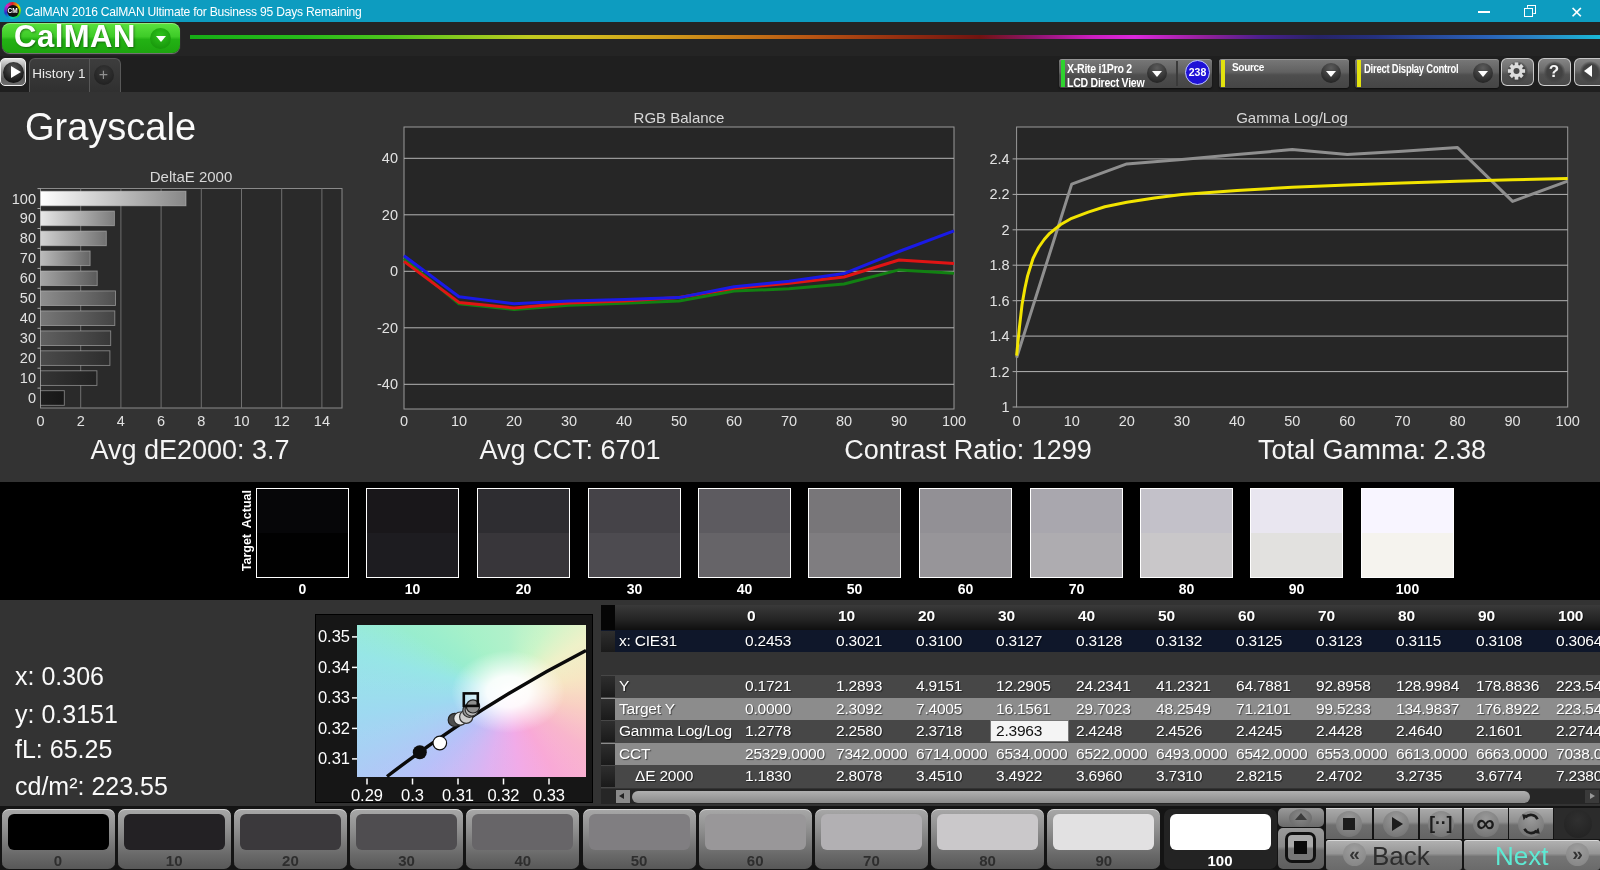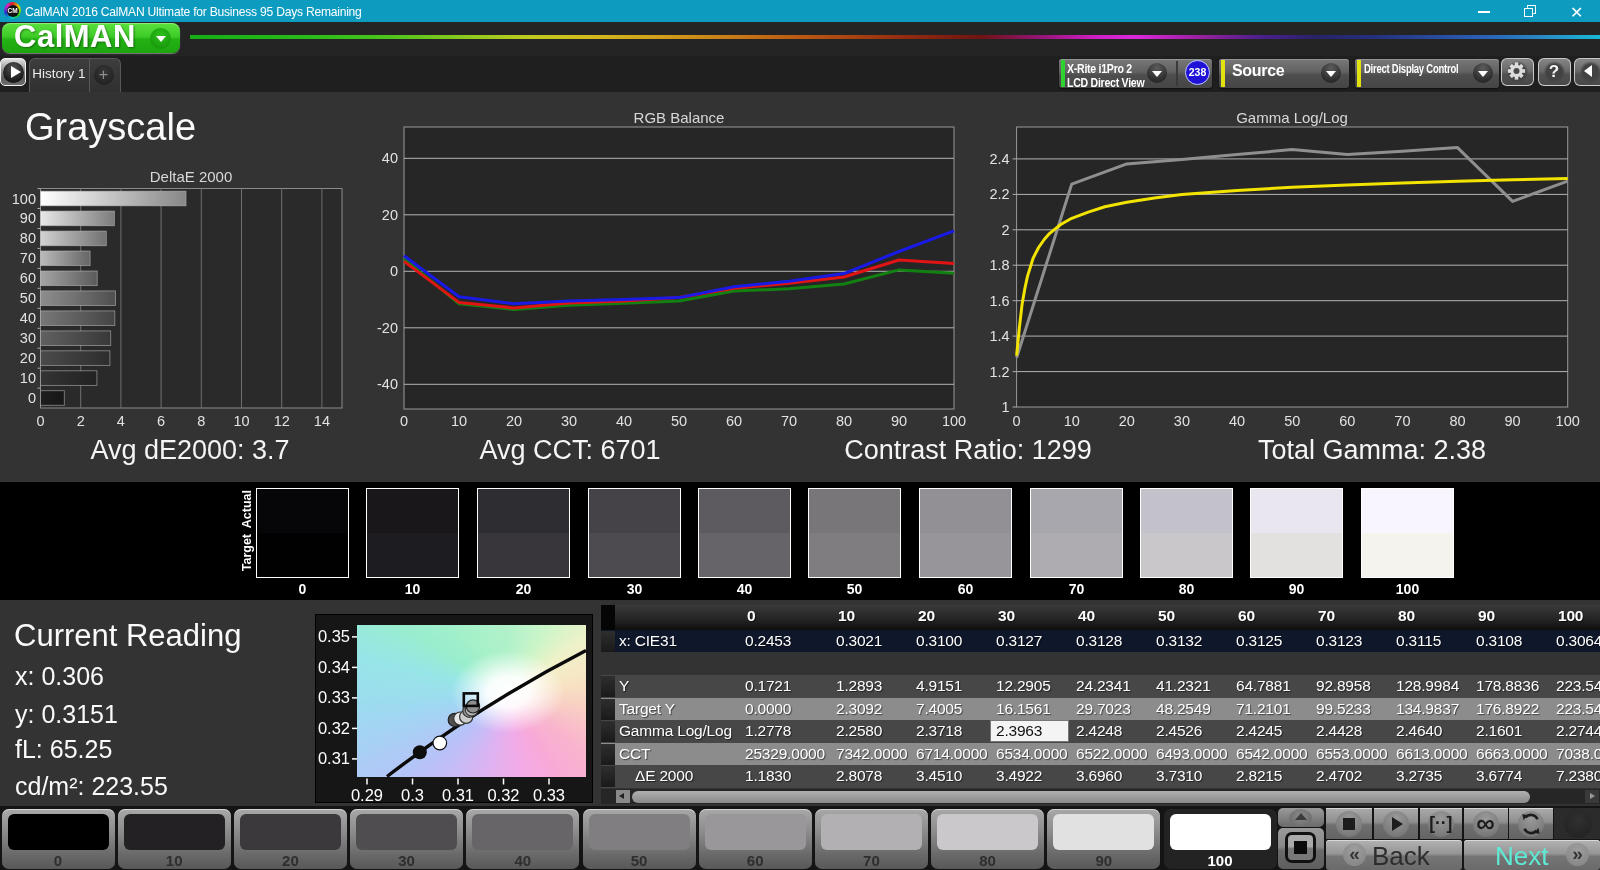--- a/index.html
+++ b/index.html
@@ -55,21 +55,21 @@
   background:radial-gradient(circle at 50% 25%,#5c5c5c,#262626 80%); }
 .dd .arr:after { content:""; position:absolute; left:4.5px; top:8px; border-left:5.5px solid transparent; border-right:5.5px solid transparent; border-top:6px solid #fff; }
 #dd-meter { left:1059px; width:153px; }
 #dd-meter .l1 { left:8px; top:3.5px; font-size:12px; transform:scaleX(0.88); transform-origin:0 50%; }
 #dd-meter .l2 { left:8px; top:17px; font-size:12px; transform:scaleX(0.88); transform-origin:0 50%; }
 #dd-meter .arr { left:88px; top:4.5px; }
 #dd-meter .div { position:absolute; left:117px; top:2px; width:2px; height:25px; background:#3a3a3a; }
 #badge { position:absolute; left:1185px; top:3.5px; width:25px; height:25px; border-radius:50%; background:#1f12d6;
   border:1.5px solid #c0c8ff; color:#fff; font-size:10.5px; font-weight:bold; text-align:center; line-height:22px; }
 #dd-source { left:1219px; width:130px; }
-#dd-source .l1 { left:13px; top:3.5px; font-size:16px; }
+#dd-source .l1 { left:13px; top:3.5px; font-size:10px; }
 #dd-source .arr { left:102px; top:4.5px; }
 #dd-ddc { left:1355px; width:144px; }
 #dd-ddc .l1 { left:9px; top:3.5px; font-size:12px; transform:scaleX(0.79); transform-origin:0 50%; }
 #dd-ddc .arr { left:118px; top:4.5px; }
 .sqbtn { position:absolute; top:2px; width:32.5px; height:27.5px; border-radius:6px;
   border:1.5px solid rgba(220,220,220,0.85);
   background:radial-gradient(circle 11px at 50% 50%, #424242 70%, rgba(66,66,66,0) 100%), linear-gradient(180deg,#858585,#6a6a6a 45%,#515151 60%,#494949 100%); }
 #btn-gear { left:1501px; } #btn-help { left:1538px; } #btn-coll { left:1574px; }
 #btn-help .g { position:absolute; left:0; top:3px; width:30px; text-align:center; font-size:17px; font-weight:bold; color:#f5f5f5; }
 #btn-coll .tri { position:absolute; left:9px; top:6px; border-top:6.5px solid transparent; border-bottom:6.5px solid transparent; border-right:8px solid #fff; }
@@ -431,21 +431,20 @@
       </div>
       <div class="swlab" style="left:1250px;">90</div>
       <div class="sw" style="left:1361px;">
         <div class="half t" style="background:#f8f5ff;"></div>
         <div class="half b" style="background:#f5f3ee;"></div>
       </div>
       <div class="swlab" style="left:1361px;">100</div>
     </div>
 
   <div id="bottom">
-    <div id="cur-title">Current Reading</div>
     <div class="cur-line" style="top:62px;">x: 0.306</div>
     <div class="cur-line" style="top:100px;">y: 0.3151</div>
     <div class="cur-line" style="top:135px;">fL: 65.25</div>
     <div class="cur-line" style="top:172px;">cd/m²: 223.55</div>
     <div id="cie">
         <div id="cieplot"></div>
         <svg width="278" height="189" style="position:absolute;left:0;top:0;">
           <path d="M 71.0 161.5 Q 164.8 89.6 270.0 35.6" fill="none" stroke="#0a0a0a" stroke-width="3.4"></path>
           <circle cx="103.8" cy="137.2" r="7.0" fill="#0d0d0d"></circle>
           <circle cx="123.8" cy="128.0" r="6.8" fill="#ffffff" stroke="#111" stroke-width="1.2"></circle>

